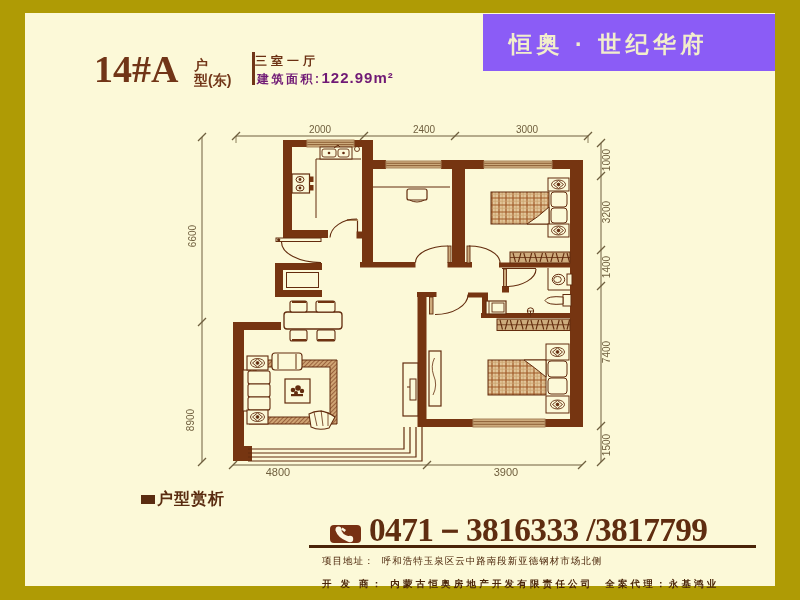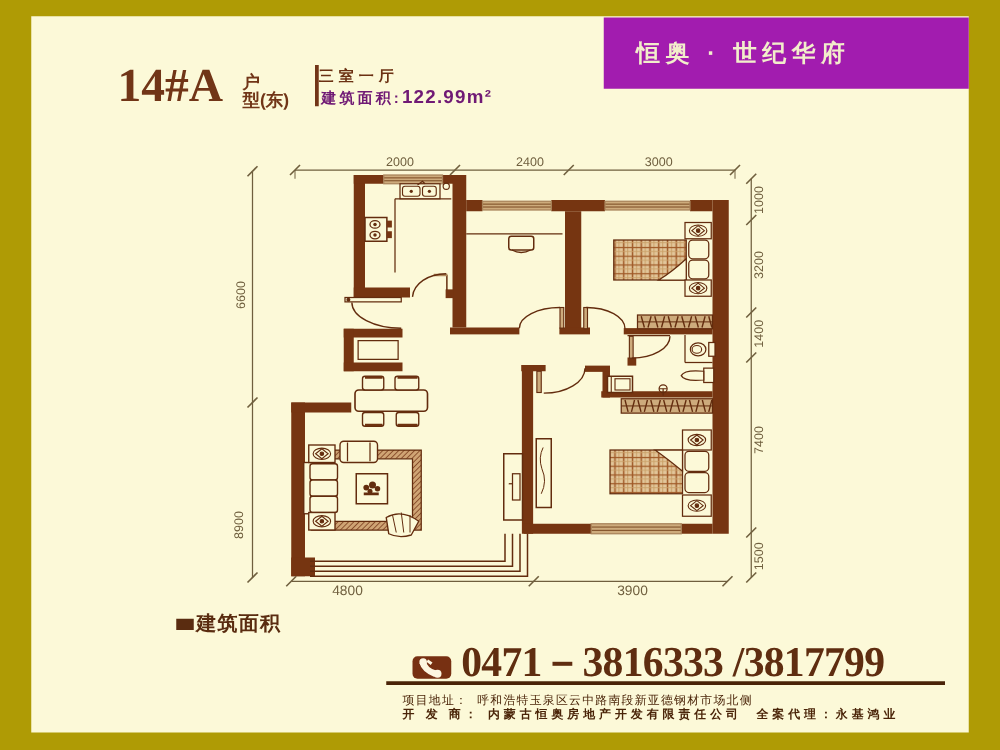--- a/index.html
+++ b/index.html
@@ -4,21 +4,21 @@
 <style>
   html,body{margin:0;padding:0;}
   body{width:800px;height:600px;position:relative;background:#af9b05;font-family:"Liberation Sans", sans-serif;overflow:hidden;}
   .abs{position:absolute;}
 </style>
 </head>
 <body>
 
 <div class="abs" style="left:25px;top:13px;width:750px;height:573px;background:#fcf9d8;"></div>
 
-<div class="abs" style="left:483px;top:14px;width:292px;height:57px;background:#a21caf;color:#f2eecb;font-weight:bold;font-size:19px;line-height:60px;text-align:left;padding-left:26px;letter-spacing:4.5px;box-sizing:border-box;">恒奥 · 世纪华府</div>
+<div class="abs" style="left:483px;top:14px;width:292px;height:57px;background:#8b5cf6;color:#f2eecb;font-weight:bold;font-size:23px;line-height:60px;text-align:left;padding-left:26px;letter-spacing:4.5px;box-sizing:border-box;">恒奥 · 世纪华府</div>
 
 <div class="abs" style="left:94px;top:49px;width:110px;height:40px;color:#713517;font-family:'Liberation Serif',serif;font-weight:bold;font-size:38px;line-height:40px;letter-spacing:0px;">14#A</div>
 
 <div class="abs" style="left:194px;top:58px;width:70px;color:#713517;font-weight:bold;font-size:14px;line-height:14.5px;">户<br>型(东)</div>
 
 <div class="abs" style="left:252px;top:52px;width:3px;height:33px;background:#713517;"></div>
 
 <div class="abs" style="left:255px;top:53px;color:#6b3012;font-weight:bold;font-size:12px;letter-spacing:4px;">三室一厅</div>
 
 <div class="abs" style="left:257px;top:69px;color:#701a75;font-weight:bold;font-size:12px;letter-spacing:2.5px;">建筑面积:<span style="font-size:15px;letter-spacing:1px;">122.99m²</span></div>
@@ -426,32 +426,32 @@
     </g>
 
 <g>
       <text x="278" y="476" text-anchor="middle" font-size="11" fill="#6f5f3e" font-family="Liberation Sans">4800</text>
       <text x="506" y="476" text-anchor="middle" font-size="11" fill="#6f5f3e" font-family="Liberation Sans">3900</text>
     </g>
 </svg>
 
 <div class="abs" style="left:141px;top:495px;width:14px;height:9px;background:#5a2c10;"></div>
 
-<div class="abs" style="left:157px;top:489px;color:#5a2c10;font-weight:bold;font-size:16px;letter-spacing:1px;">建筑面积</div>
+<div class="abs" style="left:157px;top:489px;color:#5a2c10;font-weight:bold;font-size:16px;letter-spacing:1px;">户型赏析</div>
 
 <div class="abs" style="left:330px;top:525px;width:31px;height:18px;background:#773012;border-radius:4px;"></div>
 
 <svg class="abs" style="left:330px;top:525px;" width="31" height="18" viewBox="0 0 31 18">
   <g fill="#fdf6e0">
     <circle cx="8.5" cy="4.5" r="3"></circle>
     <circle cx="20" cy="14" r="3.2"></circle>
     <path d="M5.6 5.5 Q7.5 12.5 17.5 16.5 L19.5 11.5 Q11.5 9.5 10.8 3.5 Z"></path>
     <path d="M12.5 2.5 l3.5 2.5 l-1.5 2 l-3.3 -2.6 Z"></path>
   </g>
 </svg>
 
 <div class="abs" style="left:369px;top:507px;color:#5f2d10;font-family:'Liberation Serif',serif;font-weight:bold;font-size:34px;letter-spacing:-0.6px;transform:scaleX(0.98);transform-origin:0 0;">0471－3816333 /3817799</div>
 
 <div class="abs" style="left:309px;top:545px;width:447px;height:2.5px;background:#4a2408;"></div>
 
-<div class="abs" style="left:322px;top:568px;color:#4a2408;font-weight:bold;font-size:9.5px;line-height:8px;letter-spacing:3.2px;white-space:nowrap;">开 发 商：&nbsp;内蒙古恒奥房地产开发有限责任公司&nbsp;&nbsp;全案代理：永基鸿业</div>
+<div class="abs" style="left:322px;top:580px;color:#4a2408;font-weight:bold;font-size:9.5px;line-height:8px;letter-spacing:3.2px;white-space:nowrap;">开 发 商：&nbsp;内蒙古恒奥房地产开发有限责任公司&nbsp;&nbsp;全案代理：永基鸿业</div>
 
 <div class="abs" style="left:322px;top:556.5px;color:#4a2408;font-weight:normal;font-size:9.5px;line-height:8px;letter-spacing:1px;white-space:nowrap;">项目地址：&nbsp;&nbsp;呼和浩特玉泉区云中路南段新亚德钢材市场北侧</div>
 
 </body></html>

